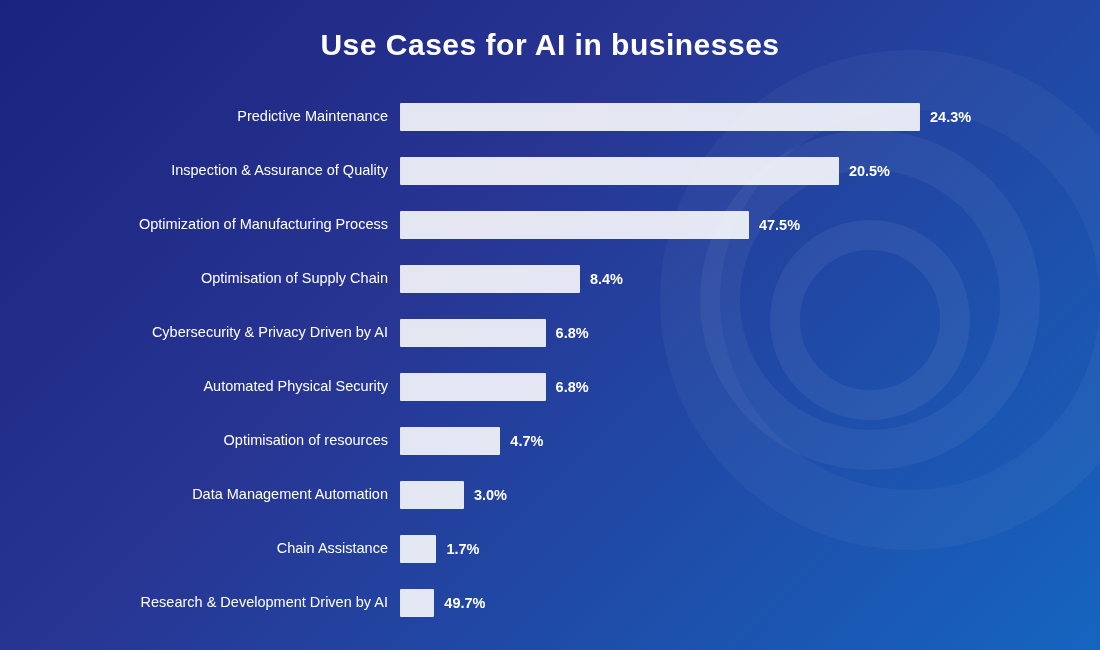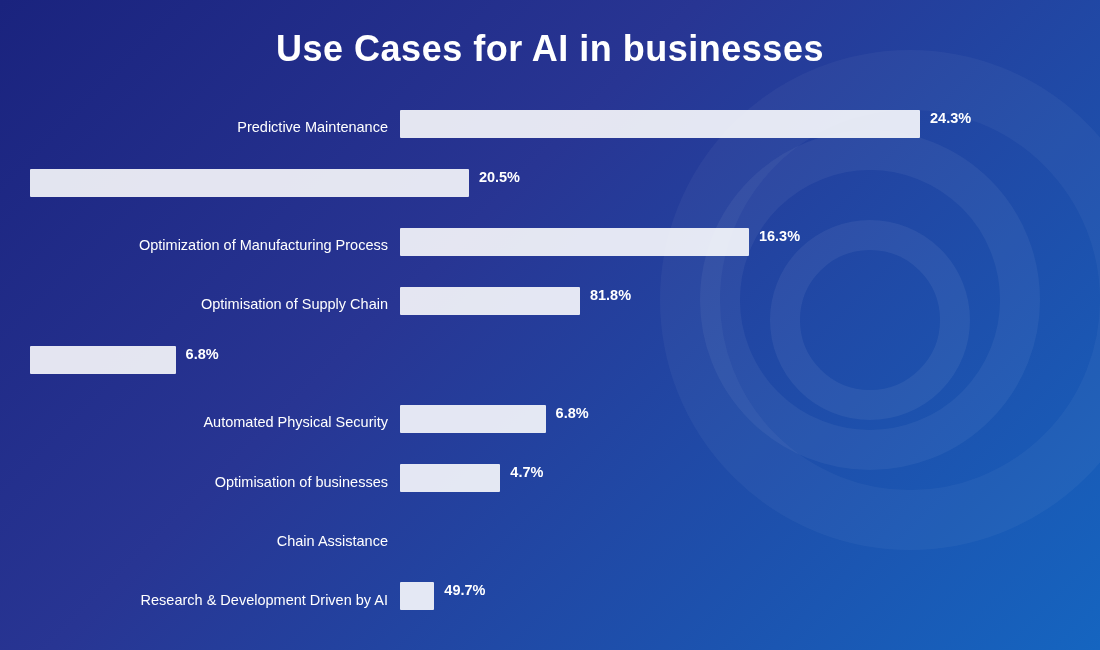--- a/index.html
+++ b/index.html
@@ -57,21 +57,21 @@
       z-index: 1;
       width: 100%;
       height: 100%;
       display: flex;
       flex-direction: column;
       align-items: center;
       padding: 28px 30px 20px 30px;
     }
 
     .chart-title {
-      font-size: 36px;
+      font-size: 30px;
       font-weight: 800;
       color: #ffffff;
       text-align: center;
       margin-bottom: 28px;
       letter-spacing: 0.5px;
     }
 
     .chart-area {
       width: 100%;
       flex: 1;
@@ -94,20 +94,21 @@
       padding-right: 12px;
       font-size: 14.5px;
       color: #ffffff;
       font-weight: 400;
       line-height: 1.2;
     }
 
     .bar-track {
       flex: 1;
       display: flex;
+      align-items: center;
       height: 36px;
     }
 
     .bar-fill {
       height: 28px;
       background: rgba(255, 255, 255, 0.88);
       border-radius: 1px;
     }
 
     .bar-value {
@@ -130,61 +131,74 @@
   <h1 class="chart-title">Use Cases for AI in businesses</h1>
   <div class="chart-area" id="bar-chart-area">
   <div class="bar-row">
         <div class="bar-label">Predictive Maintenance</div>
         <div class="bar-track">
           <div class="bar-fill" style="width: 520px;"></div>
           <div class="bar-value">24.3%</div>
         </div>
       </div>
       <div class="bar-row">
+        <div class="bar-label">Inspection &amp; Assurance of Quality</div>
         <div class="bar-track">
           <div class="bar-fill" style="width: 438.88px;"></div>
           <div class="bar-value">20.5%</div>
         </div>
       </div>
       <div class="bar-row">
         <div class="bar-label">Optimization of Manufacturing Process</div>
         <div class="bar-track">
           <div class="bar-fill" style="width: 348.92px;"></div>
-          <div class="bar-value">16.3%</div>
+          <div class="bar-value">47.5%</div>
         </div>
       </div>
       <div class="bar-row">
         <div class="bar-label">Optimisation of Supply Chain</div>
         <div class="bar-track">
           <div class="bar-fill" style="width: 179.92px;"></div>
-          <div class="bar-value">81.8%</div>
-        </div>
-      </div>
-      <div class="bar-row">
+          <div class="bar-value">8.4%</div>
+        </div>
+      </div>
+      <div class="bar-row">
+        <div class="bar-label">Cybersecurity &amp; Privacy Driven by AI</div>
         <div class="bar-track">
           <div class="bar-fill" style="width: 145.6px;"></div>
           <div class="bar-value">6.8%</div>
         </div>
       </div>
       <div class="bar-row">
         <div class="bar-label">Automated Physical Security</div>
         <div class="bar-track">
           <div class="bar-fill" style="width: 145.6px;"></div>
           <div class="bar-value">6.8%</div>
         </div>
       </div>
       <div class="bar-row">
-        <div class="bar-label">Optimisation of businesses</div>
+        <div class="bar-label">Optimisation of resources</div>
         <div class="bar-track">
           <div class="bar-fill" style="width: 100.36px;"></div>
           <div class="bar-value">4.7%</div>
         </div>
       </div>
       <div class="bar-row">
+        <div class="bar-label">Data Management Automation</div>
+        <div class="bar-track">
+          <div class="bar-fill" style="width: 63.96px;"></div>
+          <div class="bar-value">3.0%</div>
+        </div>
+      </div>
+      <div class="bar-row">
         <div class="bar-label">Chain Assistance</div>
+        <div class="bar-track">
+          <div class="bar-fill" style="width: 36.4px;"></div>
+          <div class="bar-value">1.7%</div>
+        </div>
       </div>
       <div class="bar-row">
         <div class="bar-label">Research &amp; Development Driven by AI</div>
         <div class="bar-track">
           <div class="bar-fill" style="width: 34.32px;"></div>
           <div class="bar-value">49.7%</div>
         </div>
       </div>
     </div>
 </div>

